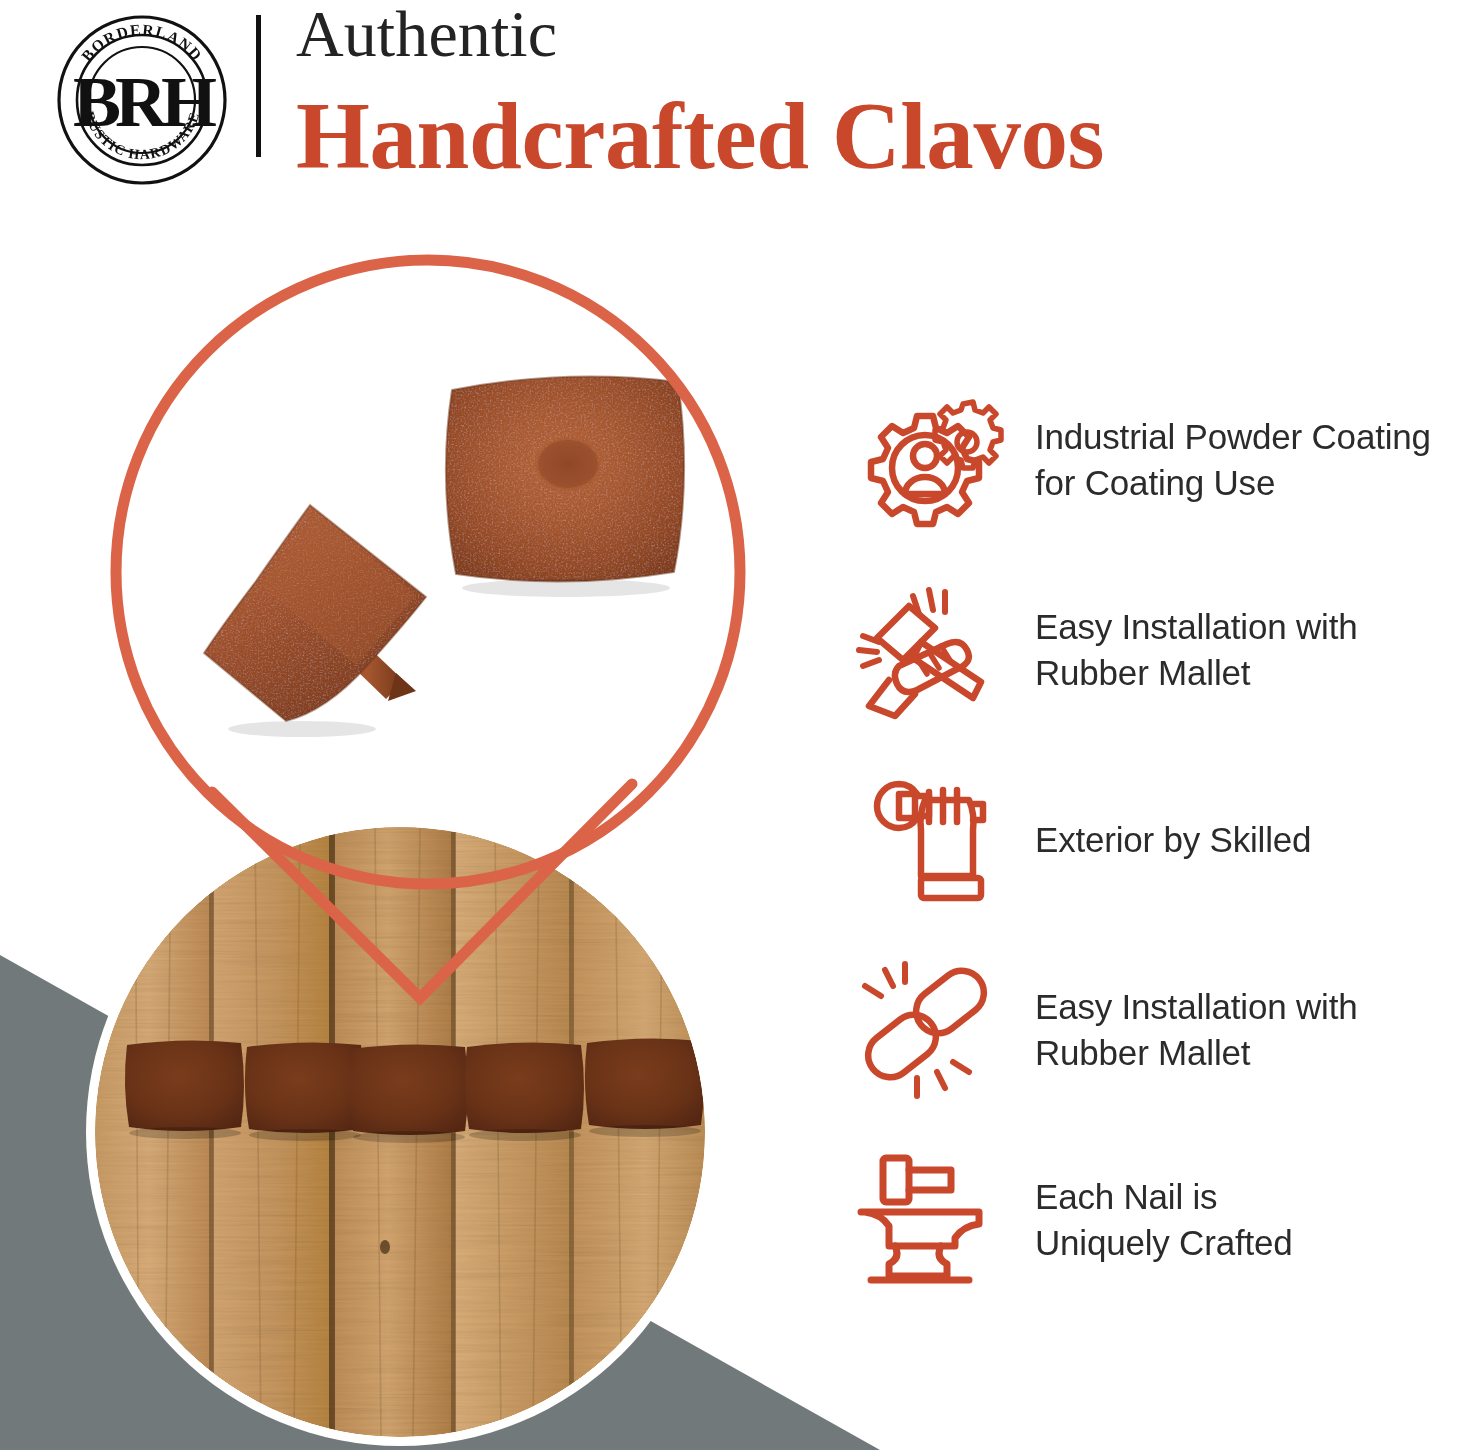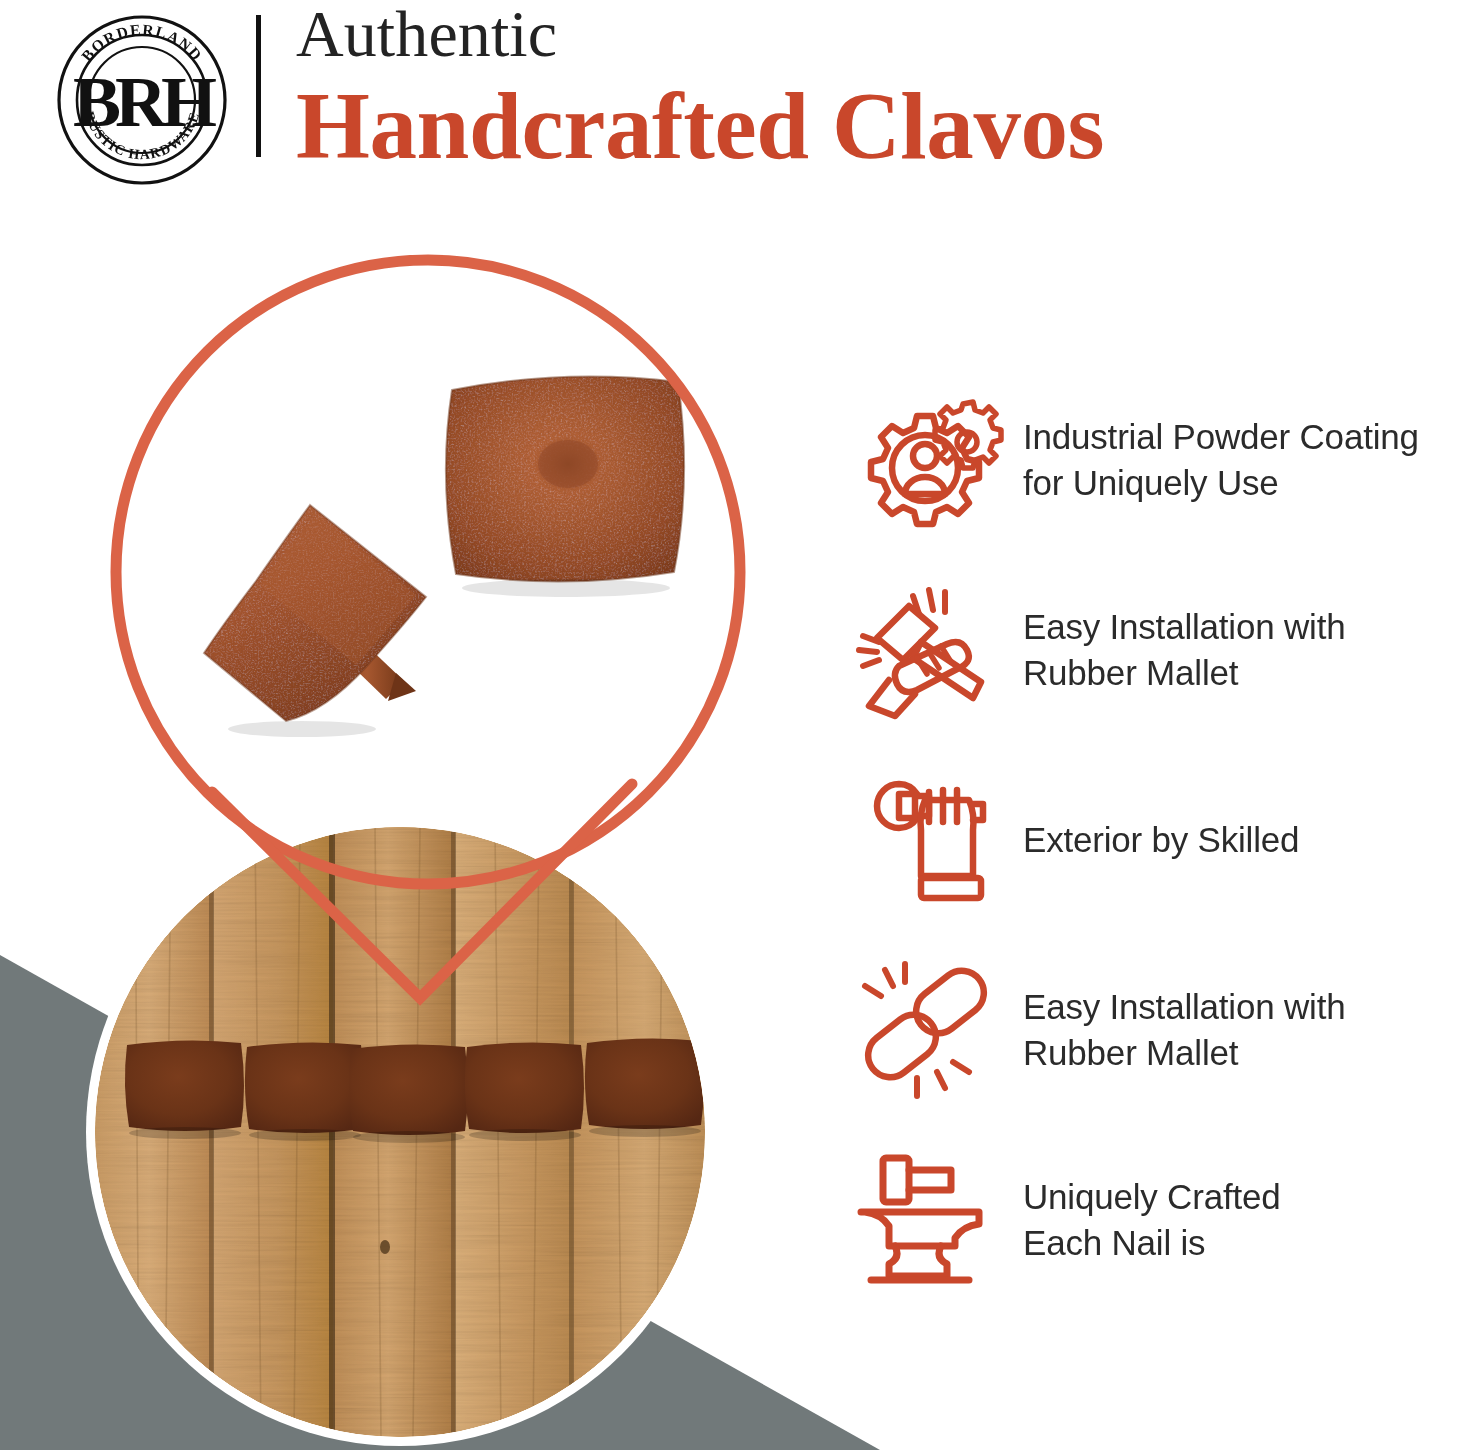--- a/index.html
+++ b/index.html
@@ -19,21 +19,21 @@
   .divider{position:absolute;left:256px;top:15px;width:5px;height:142px;background:#111111;}
   .title-wrap{position:absolute;left:296px;top:-2px;width:1150px;}
   .title-sub{
     font-family:"Liberation Serif", serif;
     font-size:66px;line-height:72px;color:#232323;font-weight:400;
     letter-spacing:0.1px;
   }
   .title-main{
     font-family:"Liberation Serif", serif;
     font-size:95px;line-height:100px;color:#C9472B;font-weight:700;
-    letter-spacing:-0.4px;margin-top:6px;
+    letter-spacing:-0.4px;margin-top:16px;
   }
 
   
   .visual{position:absolute;left:0px;top:200px;width:830px;height:1250px;z-index:3;}
   .pin-svg{position:absolute;left:0;top:0;width:830px;height:1250px;z-index:6;pointer-events:none;}
 
   
   .product-scene{position:absolute;left:140px;top:100px;width:560px;height:520px;z-index:4;}
   .clavo-flat{
     position:absolute;left:290px;top:60px;width:268px;height:238px;
@@ -47,21 +47,21 @@
     position:absolute;left:95px;top:627px;width:610px;height:610px;
     border-radius:50%;background:#ffffff;
     box-shadow:0 0 0 9px #ffffff;
     overflow:hidden;z-index:4;
   }
   .photo-inner{position:absolute;inset:0;border-radius:50%;overflow:hidden;}
 
   
   .features{position:absolute;left:855px;top:365px;width:622px;z-index:5;}
   .feature-row{
-    display:flex;align-items:center;height:190px;gap:18px;
+    display:flex;align-items:center;height:190px;gap:30px;
   }
   .feature-icon{
     width:150px;min-width:150px;height:140px;
     display:flex;align-items:center;justify-content:center;
   }
   .feature-text{
     font-family:"Liberation Sans", sans-serif;
     font-size:35px;line-height:46px;color:#2b2b2b;font-weight:400;
     letter-spacing:-0.2px;
   }
@@ -296,21 +296,21 @@
             <path d="M62,26 l16,0 3,12 11,5 11,-7 11,11 -7,11 5,11 12,3 0,16 -12,3 -5,11 7,11 -11,11 -11,-7 -11,5 -3,12 -16,0 -3,-12 -11,-5 -11,7 -11,-11 7,-11 -5,-11 -12,-3 0,-16 12,-3 5,-11 -7,-11 11,-11 11,7 11,-5 z"></path>
             <circle cx="70" cy="78" r="33"></circle>
 
             <circle cx="70" cy="66" r="12"></circle>
             <path d="M50,104 a20,17 0 0 1 40,0 z"></path>
           </g>
         </svg>
       </div>
       <div class="feature-text">
         <div>Industrial Powder Coating</div>
-        <div>for Uniquely Use</div>
+        <div>for Coating Use</div>
       </div>
     </div>
 
     <div class="feature-row">
       <div class="feature-icon">
         <svg width="150" height="140" viewBox="0 0 150 140">
           <g fill="none" stroke="#C9472B" stroke-width="6.5" stroke-linejoin="round" stroke-linecap="round">
 
             <path d="M58,16 l6,18 M74,10 l4,20 M90,12 l0,20" stroke-width="6"></path>
 
@@ -391,19 +391,19 @@
             <path d="M6,62 L124,62 L124,74 q-16,2 -24,14 L100,96 L34,96 L34,76
                      q-8,-12 -24,-14 Z" stroke-width="7"></path>
 
             <path d="M40,96 q6,12 -6,18 l0,12 l58,0 l0,-12 q-12,-6 -6,-18"></path>
 
             <path d="M16,130 L114,130"></path>
           </g>
         </svg>
       </div>
       <div class="feature-text">
+        <div>Each Nail is</div>
         <div>Uniquely Crafted</div>
-        <div>Each Nail is</div>
       </div>
     </div>
 
   </div>
 </div>
 
 </body></html>

